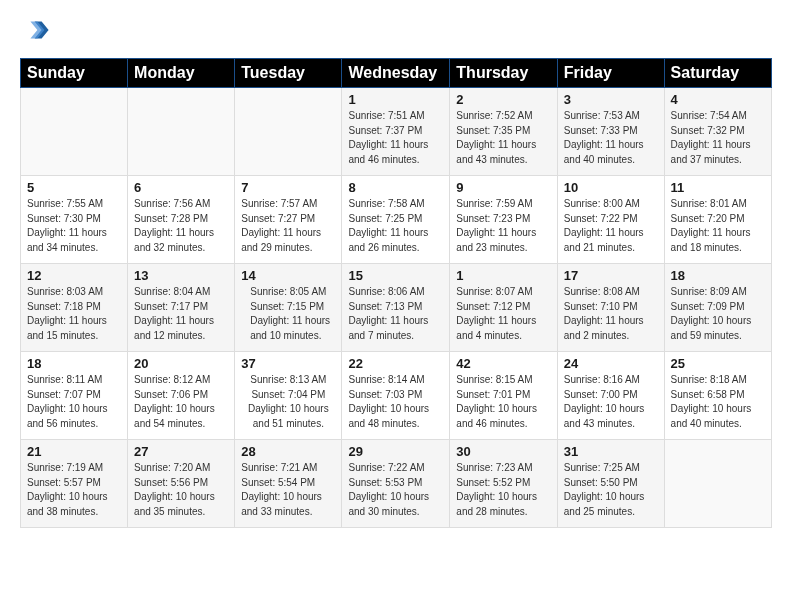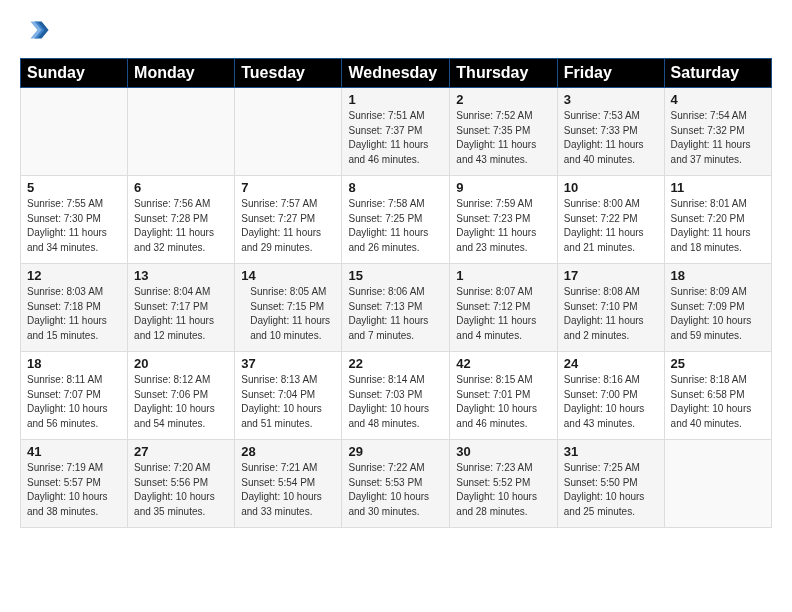--- a/index.html
+++ b/index.html
@@ -272,21 +272,21 @@
           </td>
           <td>
             <span class="day-num">20</span>
             <div class="day-info" style="white-space: pre-line;">Sunrise: 8:12 AM
 Sunset: 7:06 PM
 Daylight: 10 hours
 and 54 minutes.</div>
           </td>
           <td>
             <span class="day-num">37</span>
-            <div class="day-info" style="white-space: pre-line;">Sunrise: 8:13 AM
+            <div class="day-info" style="white-space: pre-line; text-align: center;">Sunrise: 8:13 AM
 Sunset: 7:04 PM
 Daylight: 10 hours
 and 51 minutes.</div>
           </td>
           <td>
             <span class="day-num">22</span>
             <div class="day-info" style="white-space: pre-line;">Sunrise: 8:14 AM
 Sunset: 7:03 PM
 Daylight: 10 hours
 and 48 minutes.</div>
@@ -308,21 +308,21 @@
           <td>
             <span class="day-num">25</span>
             <div class="day-info" style="white-space: pre-line;">Sunrise: 8:18 AM
 Sunset: 6:58 PM
 Daylight: 10 hours
 and 40 minutes.</div>
           </td>
         </tr>
         <tr>
           <td>
-            <span class="day-num">41</span>
+            <span class="day-num">21</span>
             <div class="day-info" style="white-space: pre-line;">Sunrise: 7:19 AM
 Sunset: 5:57 PM
 Daylight: 10 hours
 and 38 minutes.</div>
           </td>
           <td>
             <span class="day-num">27</span>
             <div class="day-info" style="white-space: pre-line;">Sunrise: 7:20 AM
 Sunset: 5:56 PM
 Daylight: 10 hours

